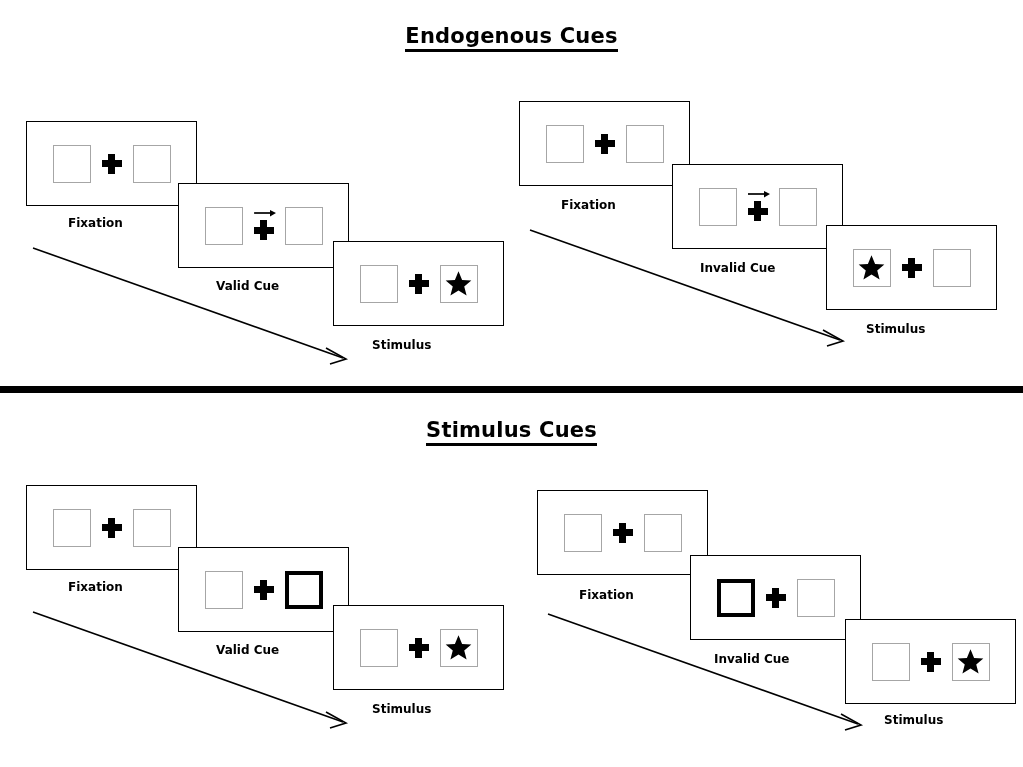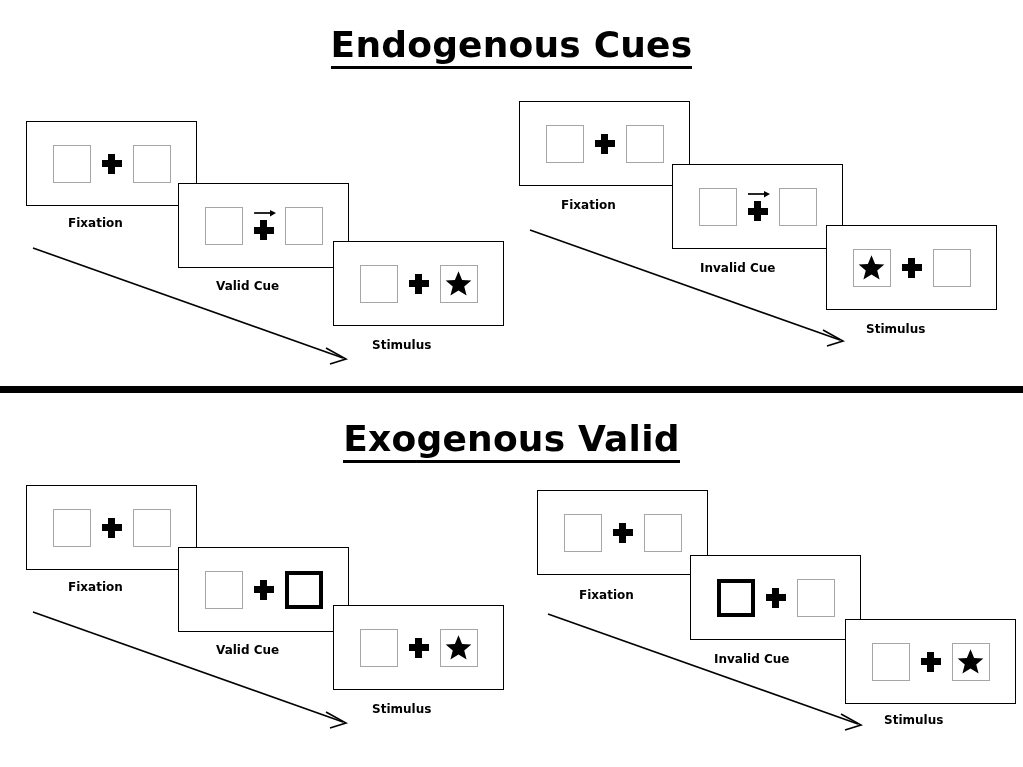--- a/index.html
+++ b/index.html
@@ -14,21 +14,21 @@
     overflow: hidden;
     font-family: "DejaVu Sans", "Liberation Sans", sans-serif;
     color: #000000;
   }
 
   
   .section-title {
     position: absolute;
     width: 100%;
     text-align: center;
-    font-size: 36px;
+    font-size: 21px;
     font-weight: bold;
     letter-spacing: 0.2px;
   }
   .section-title span {
     border-bottom: 3px solid #000;
     padding-bottom: 1px;
   }
 
   
   .divider {
@@ -235,21 +235,21 @@
       <div class="cross"></div>
     </div>
     <div class="box"></div>
   </div>
 </div>
 <div class="caption" style="left:866px; top:322px;">Stimulus</div>
 
 <div class="divider" style="top:386px;"></div>
 
 <div class="section-title" style="top:418px;">
-  <span>Exogenous Valid</span>
+  <span>Stimulus Cues</span>
 </div>
 
 <svg class="flow-arrow" style="left:30px; top:608px; width:325px; height:122px;" viewBox="0 0 325 122">
   <line x1="3" y1="4" x2="313" y2="114" stroke="#000" stroke-width="1.6"></line>
   <polyline points="296,104 316,115 300,120" fill="none" stroke="#000" stroke-width="1.6"></polyline>
 </svg>
 
 <div class="panel" style="left:26px; top:485px;">
   <div class="panel-inner">
     <div class="box"></div>

